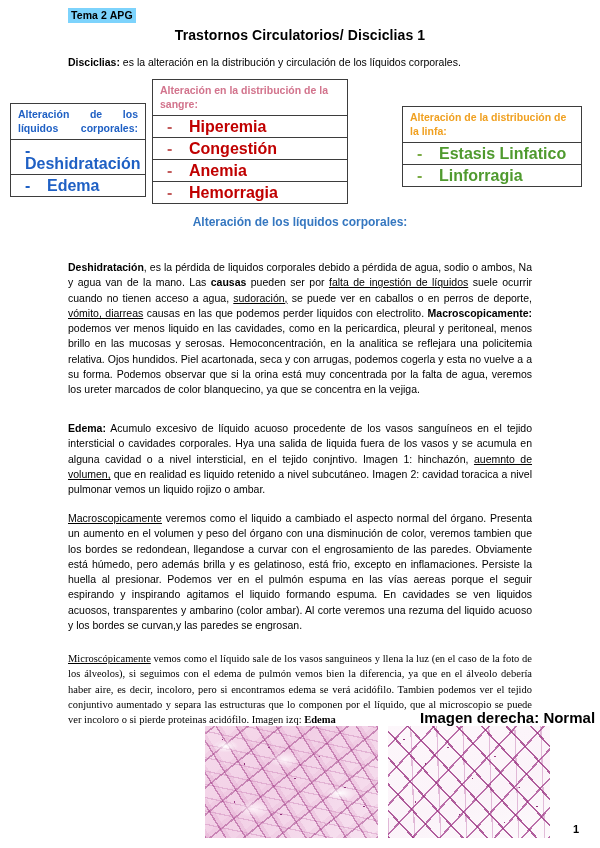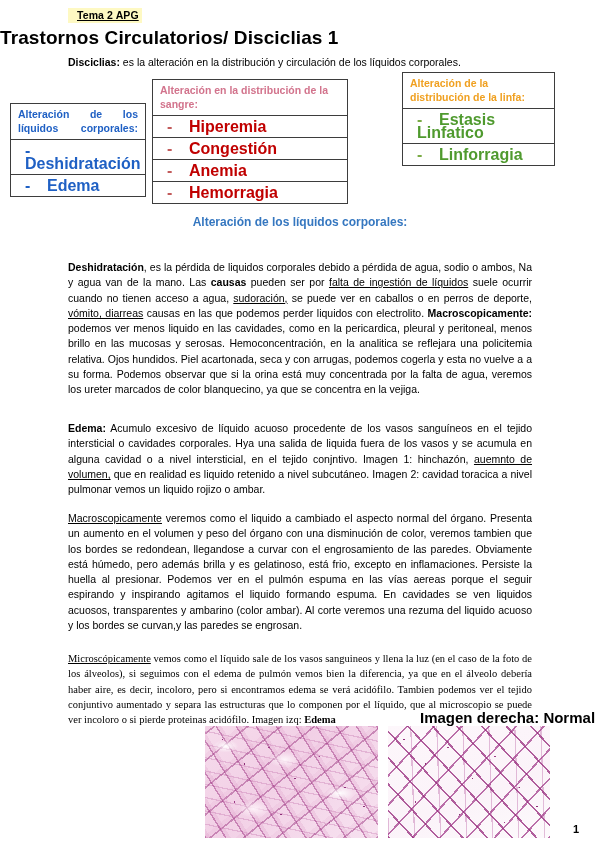--- a/index.html
+++ b/index.html
@@ -24,32 +24,32 @@
   }
 
   
   .tema-tag {
     position: absolute;
     left: 68px;
     top: 8px;
     font-size: 10.5px;
     font-weight: bold;
     color: #000000;
-    background: #fef9c3;
-    padding: 1px 3px 2px 9px;
+    background: #7dd3fc;
+    padding: 1px 3px 2px 3px;
     letter-spacing: 0.1px;
     white-space: nowrap;
-    text-decoration: underline;
   }
   .doc-title {
     position: absolute;
     left: 0;
     top: 27px;
     width: 600px;
-    font-size: 19px;
+    text-align: center;
+    font-size: 14px;
     font-weight: bold;
     letter-spacing: 0.1px;
   }
   .intro-line {
     position: absolute;
     left: 68px;
     top: 56px;
     width: 470px;
     font-size: 10.5px;
     line-height: 13px;
@@ -105,22 +105,22 @@
     top: 79px;
     width: 196px;
   }
   #box-sangre .head { color: #d2738c; }
   #box-sangre .item { color: #c00000; }
   #box-sangre .item .dash { color: #c25b5b; }
 
   
   #box-linfa {
     left: 402px;
-    top: 72px;
-    width: 153px;
+    top: 106px;
+    width: 180px;
   }
   #box-linfa .head { color: #f0a020; }
   #box-linfa .item { color: #4f9a2e; }
   #box-linfa .item .dash { color: #7aab45; }
 
   
   .section-heading {
     position: absolute;
     left: 0;
     top: 215px;

